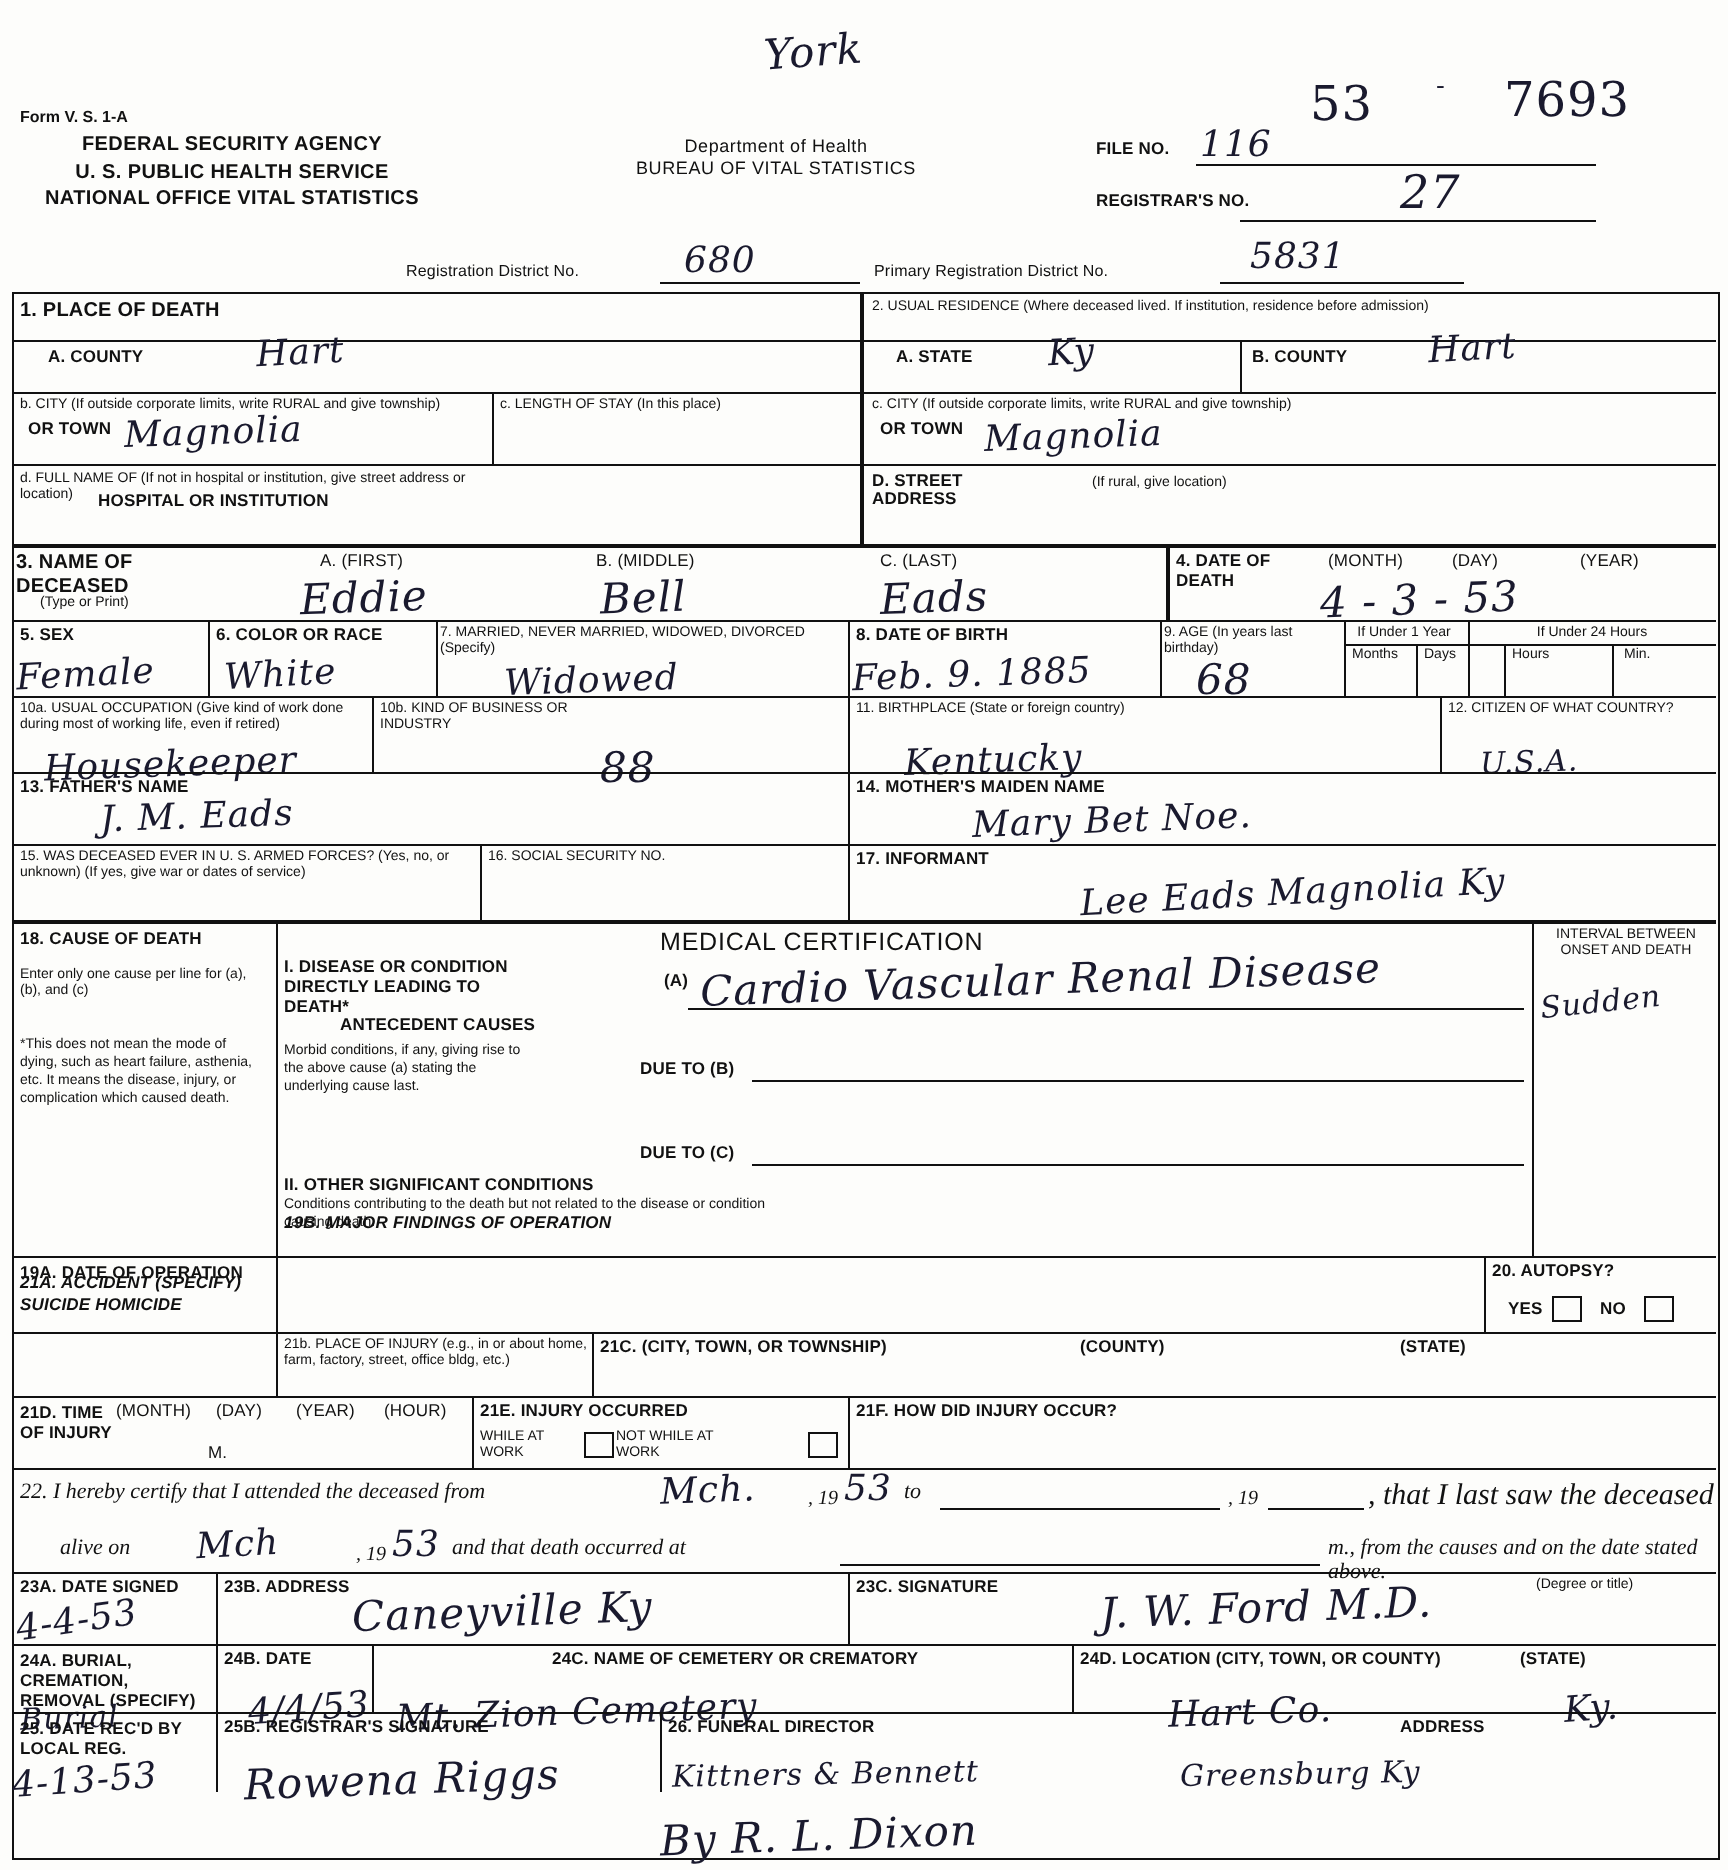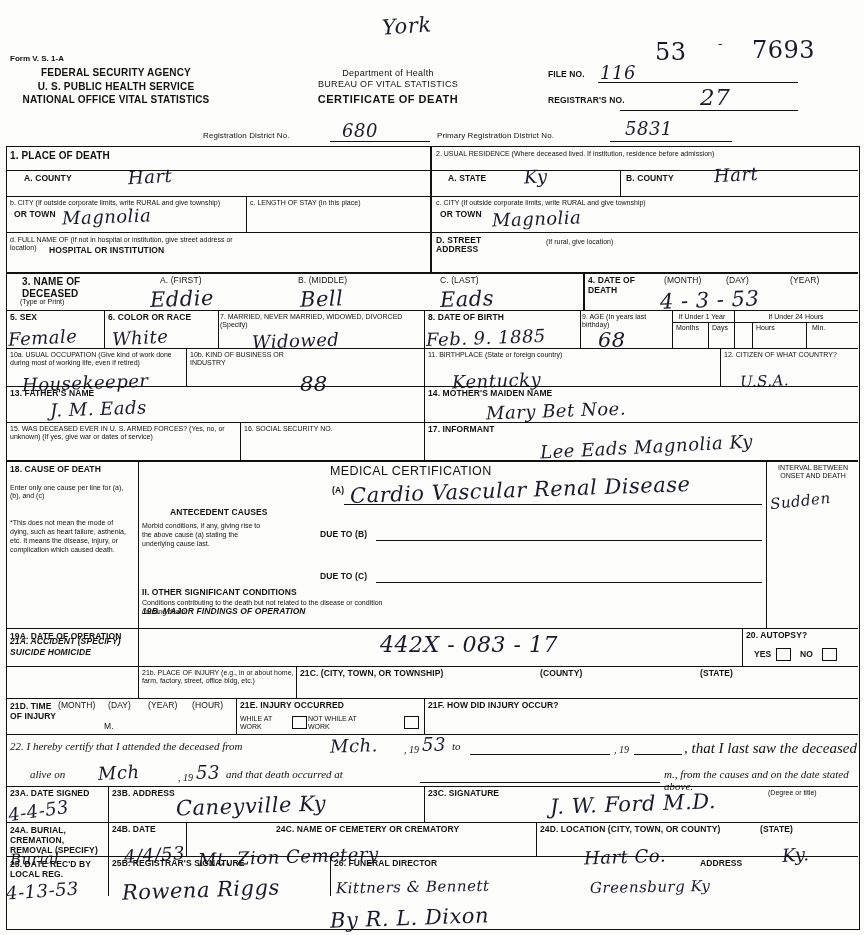--- a/index.html
+++ b/index.html
@@ -51,21 +51,20 @@
   <div class="abs" style="left:10px;top:54px;font-size:8px;font-weight:bold;">Form V. S. 1-A</div>
 
   <div class="abs hdrleft" style="left:8px;top:66px;width:216px;">
     <div>FEDERAL SECURITY AGENCY</div>
     <div>U. S. PUBLIC HEALTH SERVICE</div>
     <div>NATIONAL OFFICE VITAL STATISTICS</div>
   </div>
 
   <div class="abs title t2" style="left:238px;top:68px;width:300px;">Department of Health</div>
   <div class="abs title t2" style="left:238px;top:79px;width:300px;">BUREAU OF VITAL STATISTICS</div>
-  <div class="abs title t3" style="left:238px;top:93px;width:300px;">CERTIFICATE OF DEATH</div>
 
   <div class="abs pr b" style="left:548px;top:70px;">FILE NO.</div>
   <div class="abs hw med" style="left:600px;top:62px;">116</div>
   <div class="abs ul" style="left:598px;top:82px;width:200px;height:0;"></div>
 
   <div class="abs pr b" style="left:548px;top:96px;">REGISTRAR'S NO.</div>
   <div class="abs hw" style="left:700px;top:84px;font-size:23px;">27</div>
   <div class="abs ul" style="left:620px;top:110px;width:178px;height:0;"></div>
 
   <div class="abs prn" style="left:203px;top:132px;font-size:8px;">Registration District No.</div>
@@ -105,21 +104,21 @@
   <div class="abs pr b" style="left:626px;top:174px;">b. COUNTY</div>
   <div class="abs hw med" style="left:714px;top:164px;transform:rotate(-3deg);">Hart</div>
 
   <div class="abs tiny" style="left:436px;top:199px;width:330px;">c. CITY (If outside corporate limits, write RURAL and give township)</div>
   <div class="abs pr b" style="left:440px;top:210px;">OR TOWN</div>
   <div class="abs hw med" style="left:492px;top:208px;transform:rotate(-2deg);">Magnolia</div>
 
   <div class="abs pr b" style="left:436px;top:236px;width:70px;">d. STREET ADDRESS</div>
   <div class="abs tiny cap" style="left:546px;top:238px;">(If rural, give location)</div>
 
-  <div class="abs pr b" style="left:22px;top:276px;font-size:10px;width:100px;line-height:1.15;">3. NAME OF DECEASED</div>
+  <div class="abs pr b" style="left:8px;top:276px;font-size:10px;width:100px;line-height:1.15;">3. NAME OF DECEASED</div>
   <div class="abs tiny cap" style="left:20px;top:298px;">(Type or Print)</div>
 
   <div class="abs pr" style="left:160px;top:276px;">a. (First)</div>
   <div class="abs hw big" style="left:150px;top:287px;transform:rotate(-2deg);">Eddie</div>
   <div class="abs pr" style="left:298px;top:276px;">b. (Middle)</div>
   <div class="abs hw big" style="left:300px;top:287px;transform:rotate(-2deg);">Bell</div>
   <div class="abs pr" style="left:440px;top:276px;">c. (Last)</div>
   <div class="abs hw big" style="left:440px;top:287px;transform:rotate(-2deg);">Eads</div>
 
   <div class="vline" style="left:583px;top:272px;width:1.5px;height:38px;"></div>
@@ -191,20 +190,21 @@
 
   <div class="hline" style="left:6px;top:460px;width:852px;height:1.5px;"></div>
 
   <div class="abs" style="left:330px;top:464px;font-size:12.5px;letter-spacing:.4px;">MEDICAL CERTIFICATION</div>
 
   <div class="abs pr b" style="left:10px;top:464px;width:120px;line-height:1.2;">18. CAUSE OF DEATH</div>
   <div class="abs tiny" style="left:10px;top:484px;width:120px;">Enter only one cause per line for (a), (b), and (c)</div>
 
   <div class="vline" style="left:138px;top:460px;width:1.2px;height:168px;"></div>
 
+  <div class="abs pr b" style="left:142px;top:478px;width:118px;line-height:1.2;">I. DISEASE OR CONDITION DIRECTLY LEADING TO DEATH*</div>
   <div class="abs pr b" style="left:332px;top:486px;">(a)</div>
   <div class="abs hw big" style="left:350px;top:478px;transform:rotate(-2deg);">Cardio Vascular Renal Disease</div>
   <div class="abs ul" style="left:344px;top:504px;width:418px;height:0;"></div>
 
   <div class="abs pr b" style="left:170px;top:508px;">ANTECEDENT CAUSES</div>
   <div class="abs tiny cap" style="left:142px;top:522px;width:125px;line-height:1.25;">Morbid conditions, if any, giving rise to the above cause (a) stating the underlying cause last.</div>
 
   <div class="abs pr b" style="left:320px;top:530px;">DUE TO (b)</div>
   <div class="abs ul" style="left:376px;top:540px;width:386px;height:0;"></div>
   <div class="abs pr b" style="left:320px;top:572px;">DUE TO (c)</div>
@@ -217,21 +217,20 @@
 
   <div class="vline" style="left:766px;top:460px;width:1.2px;height:168px;"></div>
   <div class="abs tiny" style="left:770px;top:464px;width:86px;text-align:center;">INTERVAL BETWEEN ONSET AND DEATH</div>
   <div class="abs hw sm" style="left:770px;top:492px;transform:rotate(-6deg);">Sudden</div>
 
   <div class="hline" style="left:6px;top:628px;width:852px;height:1.2px;"></div>
 
   <div class="abs pr b" style="left:10px;top:631px;width:120px;line-height:1.2;">19a. DATE OF OPERATION</div>
   <div class="vline" style="left:138px;top:628px;width:1.2px;height:38px;"></div>
   <div class="abs pr b" style="left:142px;top:607px;font-style:italic;">19b. MAJOR FINDINGS OF OPERATION</div>
-  <div class="abs hw" style="left:380px;top:632px;font-size:22px;">442X - 083 - 17</div>
   <div class="vline" style="left:742px;top:628px;width:1.2px;height:38px;"></div>
   <div class="abs pr b" style="left:746px;top:631px;">20. AUTOPSY?</div>
   <div class="abs pr b" style="left:754px;top:650px;">YES</div>
   <div class="smallbox" style="left:776px;top:648px;"></div>
   <div class="abs pr b" style="left:800px;top:650px;">NO</div>
   <div class="smallbox" style="left:822px;top:648px;"></div>
 
   <div class="hline" style="left:6px;top:666px;width:852px;height:1.2px;"></div>
 
   <div class="abs pr b" style="left:10px;top:636px;width:126px;line-height:1.25;font-style:italic;">21a. ACCIDENT (Specify) SUICIDE HOMICIDE</div>

